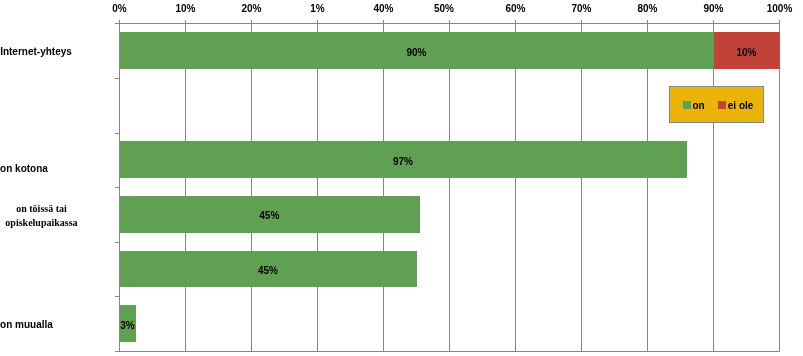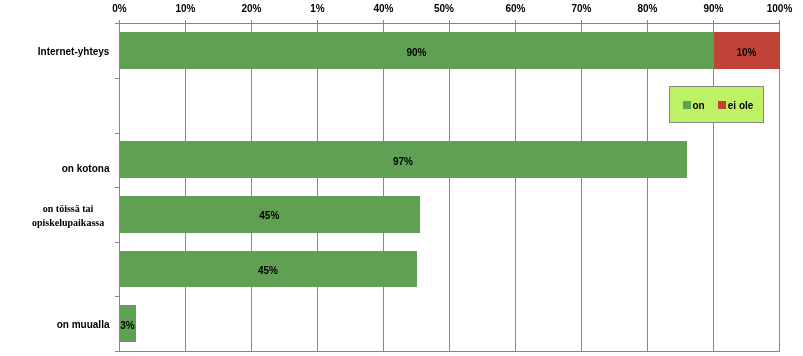--- a/index.html
+++ b/index.html
@@ -9,27 +9,27 @@
   #chart{position:relative;width:803px;height:356px;background:#ffffff;}
   #grid-layer,#bar-layer,#barlabel-layer,#axis-layer,#xlabel-layer,#ylabel-layer{
     position:absolute;left:0;top:0;width:803px;height:356px;}
   .gridline{position:absolute;width:1px;background:#868686;}
   .axis{position:absolute;background:#868686;}
   .ytick{position:absolute;height:1px;background:#868686;}
   .xtick{position:absolute;width:1px;background:#868686;}
   .xlab{position:absolute;font-size:10px;font-weight:bold;color:#000;
         text-align:center;white-space:nowrap;}
   .ylabwrap{position:absolute;display:flex;align-items:center;
-            justify-content:flex-end;}
+            }
   .ylab{font-size:10px;font-weight:bold;color:#000;text-align:center;
         line-height:14.4px;}
   .bar{position:absolute;}
   .bval{position:absolute;font-size:10px;font-weight:bold;color:#000;
         text-align:center;white-space:nowrap;}
-  .legend{position:absolute;border:1px solid #868686;background:#bef264;
+  .legend{position:absolute;border:1px solid #868686;background:#eab308;
           box-sizing:border-box;}
   .swatch{position:absolute;}
   .lgtext{position:absolute;font-size:10px;font-weight:bold;color:#000;
           white-space:nowrap;}
 </style>
 </head>
 <body>
 
 <div id="chart">
   <div id="grid-layer">

